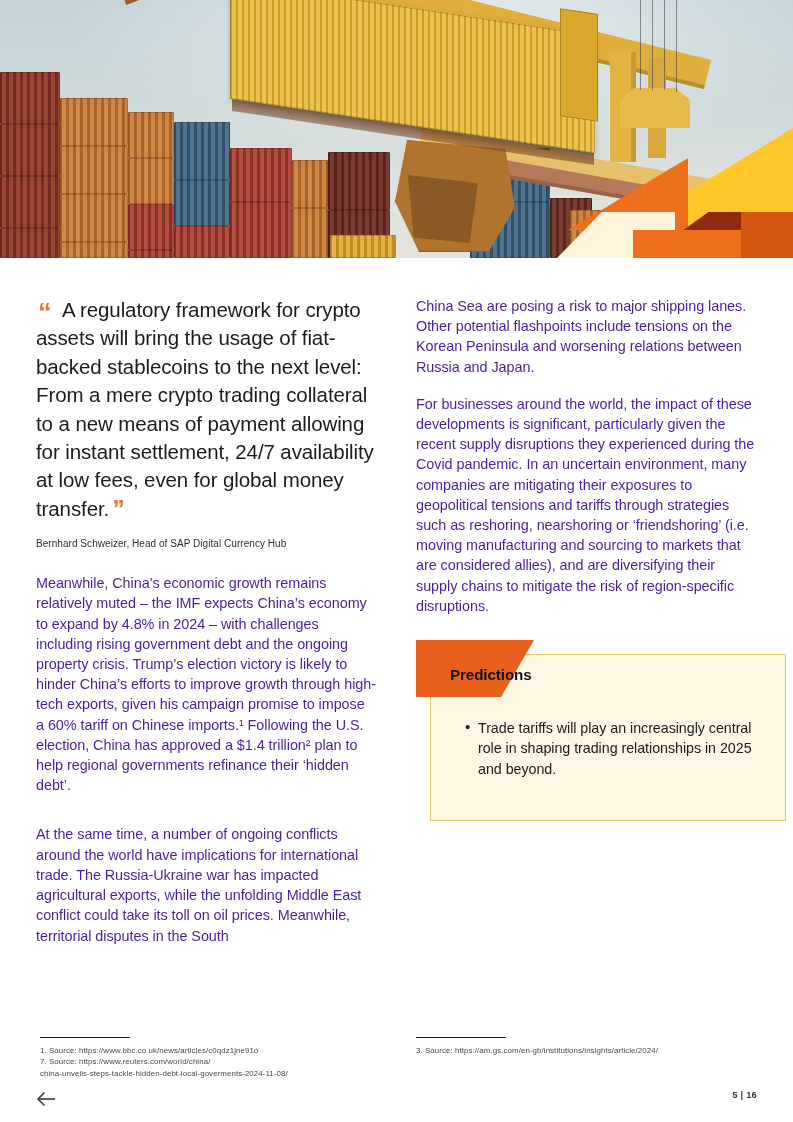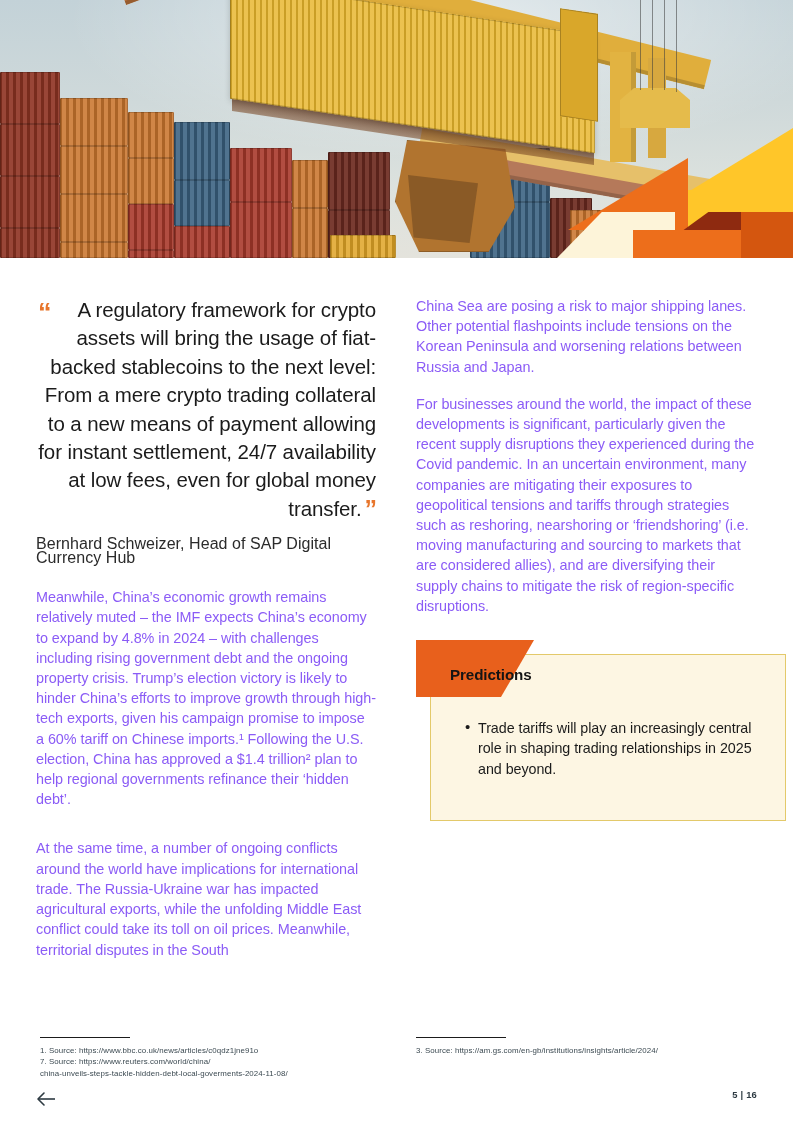--- a/index.html
+++ b/index.html
@@ -182,21 +182,20 @@
   
   .quote-block { position: relative; }
   .quote-text {
     font-size: 20.5px;
     line-height: 28.4px;
     color: #1b1b1b;
     font-weight: 400;
     letter-spacing: -0.1px;
     margin: 0;
     text-indent: 26px;
-    text-align: right;
   }
   .qmark {
     color: #E8762C;
     font-weight: 700;
     font-size: 25px;
     line-height: 0;
     letter-spacing: -1px;
   }
   .qmark-open {
     position: absolute;
@@ -204,30 +203,30 @@
     font-size: 27px;
   }
   .qmark-close {
     font-size: 25px;
     margin-left: 3px;
     position: relative;
     top: 2px;
   }
   .attribution {
     margin-top: 14px;
-    font-size: 16px;
+    font-size: 10px;
     line-height: 14px;
     color: #2b2b2b;
     letter-spacing: 0.05px;
   }
 
   p.body {
     font-size: 14.4px;
     line-height: 20.2px;
-    color: #8b5cf6;
+    color: #4c1d95;
     margin: 0 0 17px 0;
     letter-spacing: -0.05px;
   }
   p.body.tight { margin-bottom: 0; }
   h3.subhead {
     font-size: 14.7px;
     font-weight: 700;
     line-height: 20px;
     margin: 0 0 1px 0;
     color: #111;

